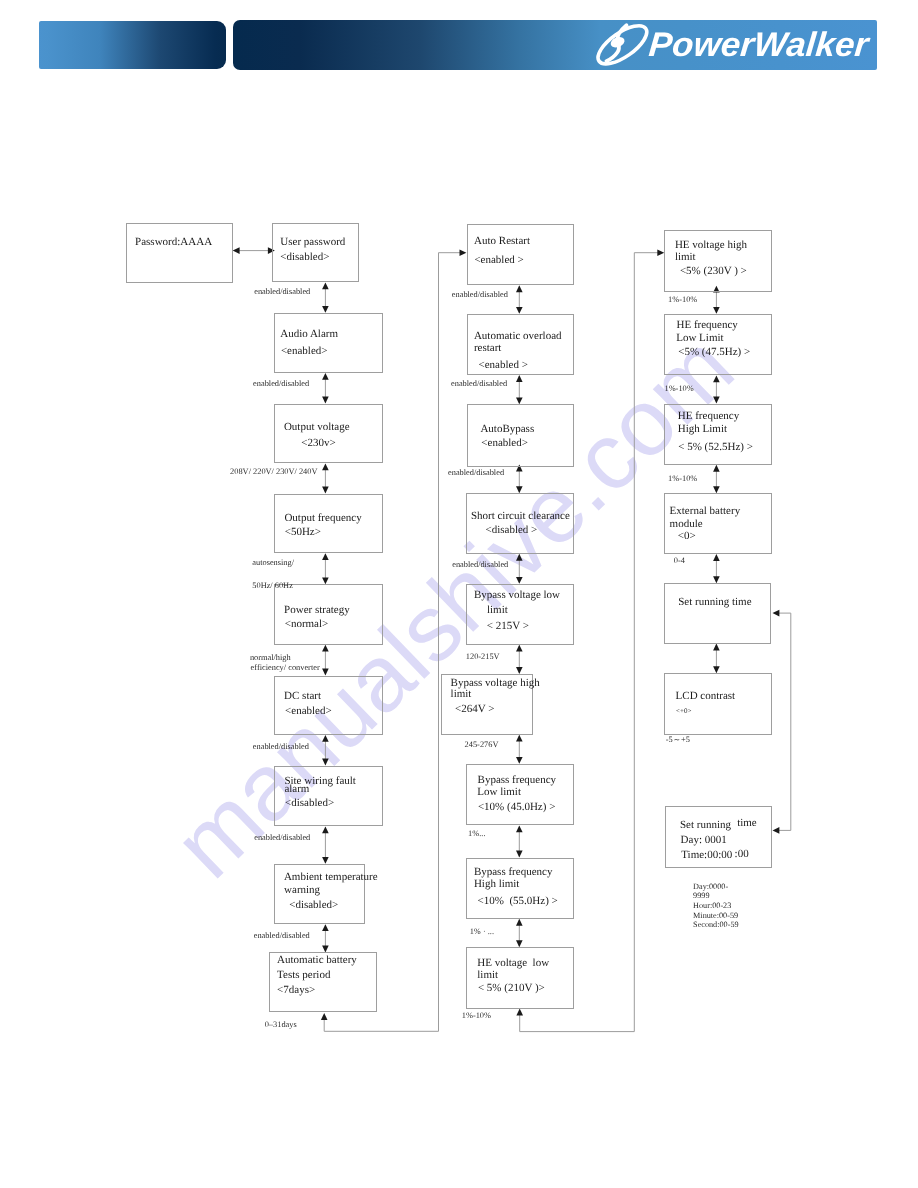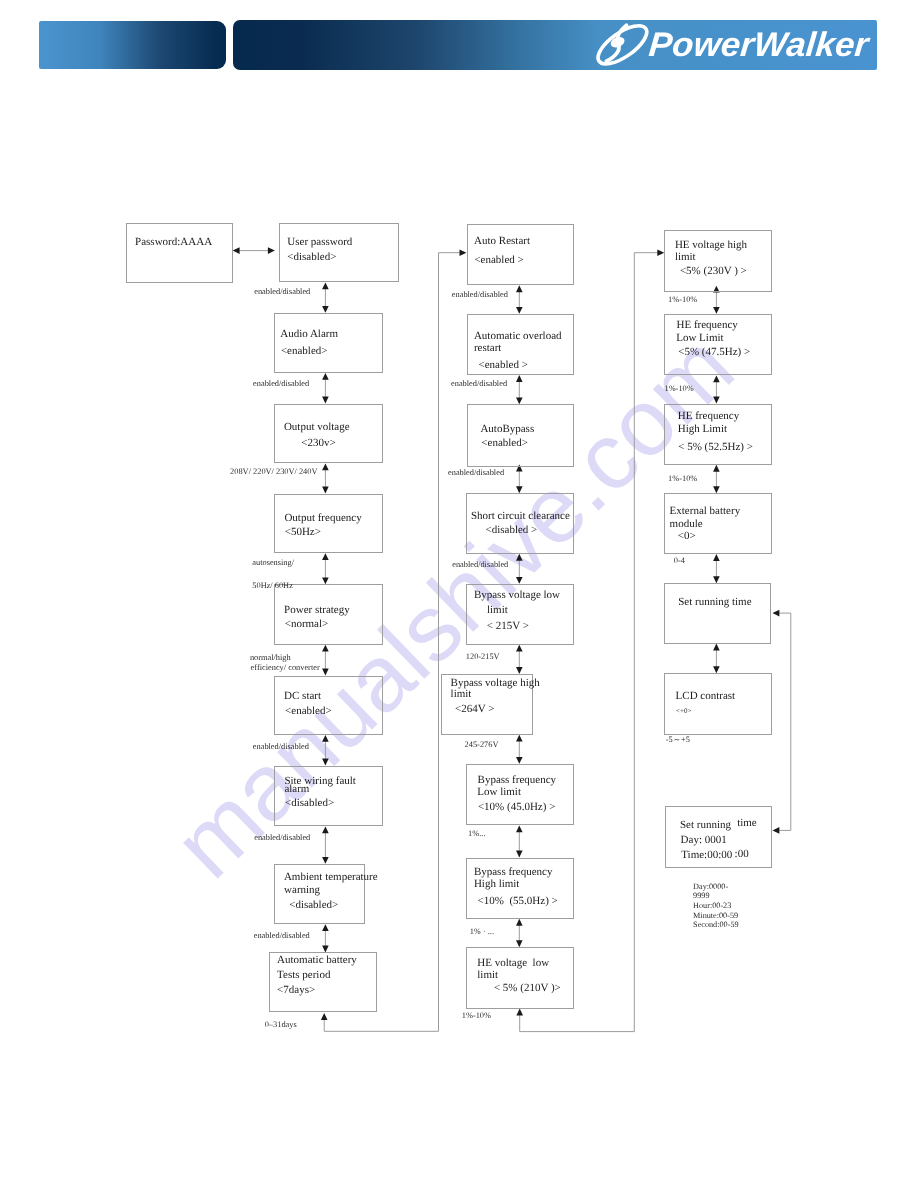--- a/index.html
+++ b/index.html
@@ -146,21 +146,21 @@
         <path d="M664.2 252.7 L657.3000000000001 249.39999999999998 L657.3000000000001 256 Z"></path>
         <path d="M772.5 613.1 L779.4 609.8000000000001 L779.4 616.4 Z"></path>
         <path d="M772.5 830.4 L779.4 827.1 L779.4 833.6999999999999 Z"></path>
       </g>
   </svg>
 
   <div id="boxes">
       <div class="bx" style="left: 125.8px; top: 222.5px; width: 107.1px; height: 60.6px;">
         <div class="tl" style="left: 8.3px; top: 13.1px;">Password:AAAA</div>
       </div>
-      <div class="bx" style="left: 279px; top: 222.5px; width: 120px; height: 59.9px;">
+      <div class="bx" style="left: 272px; top: 222.5px; width: 87px; height: 59.9px;">
         <div class="tl" style="left: 7.3px; top: 13px;">User password</div>
         <div class="tl" style="left: 7.3px; top: 28.3px;">&lt;disabled&gt;</div>
       </div>
       <div class="bx" style="left: 274.4px; top: 312.8px; width: 108.3px; height: 60.1px;">
         <div class="tl" style="left: 4.9px; top: 15px;">Audio Alarm</div>
         <div class="tl" style="left: 5.5px; top: 32.3px;">&lt;enabled&gt;</div>
       </div>
       <div class="bx" style="left: 274.4px; top: 403.5px; width: 108.3px; height: 59.9px;">
         <div class="tl" style="left: 8.5px; top: 17.2px;">Output voltage</div>
         <div class="tl" style="left: 25.8px; top: 33px;">&lt;230v&gt;</div>
@@ -225,21 +225,21 @@
         <div class="tl" style="left: 10.5px; top: 37.5px;">&lt;10% (45.0Hz) &gt;</div>
       </div>
       <div class="bx" style="left: 466.4px; top: 857.5px; width: 108px; height: 61.3px;">
         <div class="tl" style="left: 6.5px; top: 8px;">Bypass frequency</div>
         <div class="tl" style="left: 6.5px; top: 20.1px;">High limit</div>
         <div class="tl" style="left: 10.2px; top: 37.4px;">&lt;10%  (55.0Hz) &gt;</div>
       </div>
       <div class="bx" style="left: 466.4px; top: 947.2px; width: 108px; height: 61.5px;">
         <div class="tl" style="left: 9.9px; top: 9.9px;">HE voltage  low</div>
         <div class="tl" style="left: 9.9px; top: 22.2px;">limit</div>
-        <div class="tl" style="left: 10.5px; top: 35.2px; margin-left: 16px;">&lt; 5% (210V )&gt;</div>
+        <div class="tl" style="left: 10.5px; top: 35.2px;">&lt; 5% (210V )&gt;</div>
       </div>
       <div class="bx" style="left: 664.3px; top: 224px; width: 107.6px; height: 61.7px; margin-top: 6px;">
         <div class="tl" style="left: 9.6px; top: 9.1px;">HE voltage high</div>
         <div class="tl" style="left: 9.6px; top: 21.4px;">limit</div>
         <div class="tl" style="left: 14.6px; top: 34.8px;">&lt;5% (230V ) &gt;</div>
       </div>
       <div class="bx" style="left: 664.3px; top: 313.8px; width: 107.6px; height: 61.6px;">
         <div class="tl" style="left: 11.2px; top: 5.5px;">HE frequency</div>
         <div class="tl" style="left: 10.9px; top: 18.5px;">Low Limit</div>
         <div class="tl" style="left: 12.9px; top: 32.1px;">&lt;5% (47.5Hz) &gt;</div>

